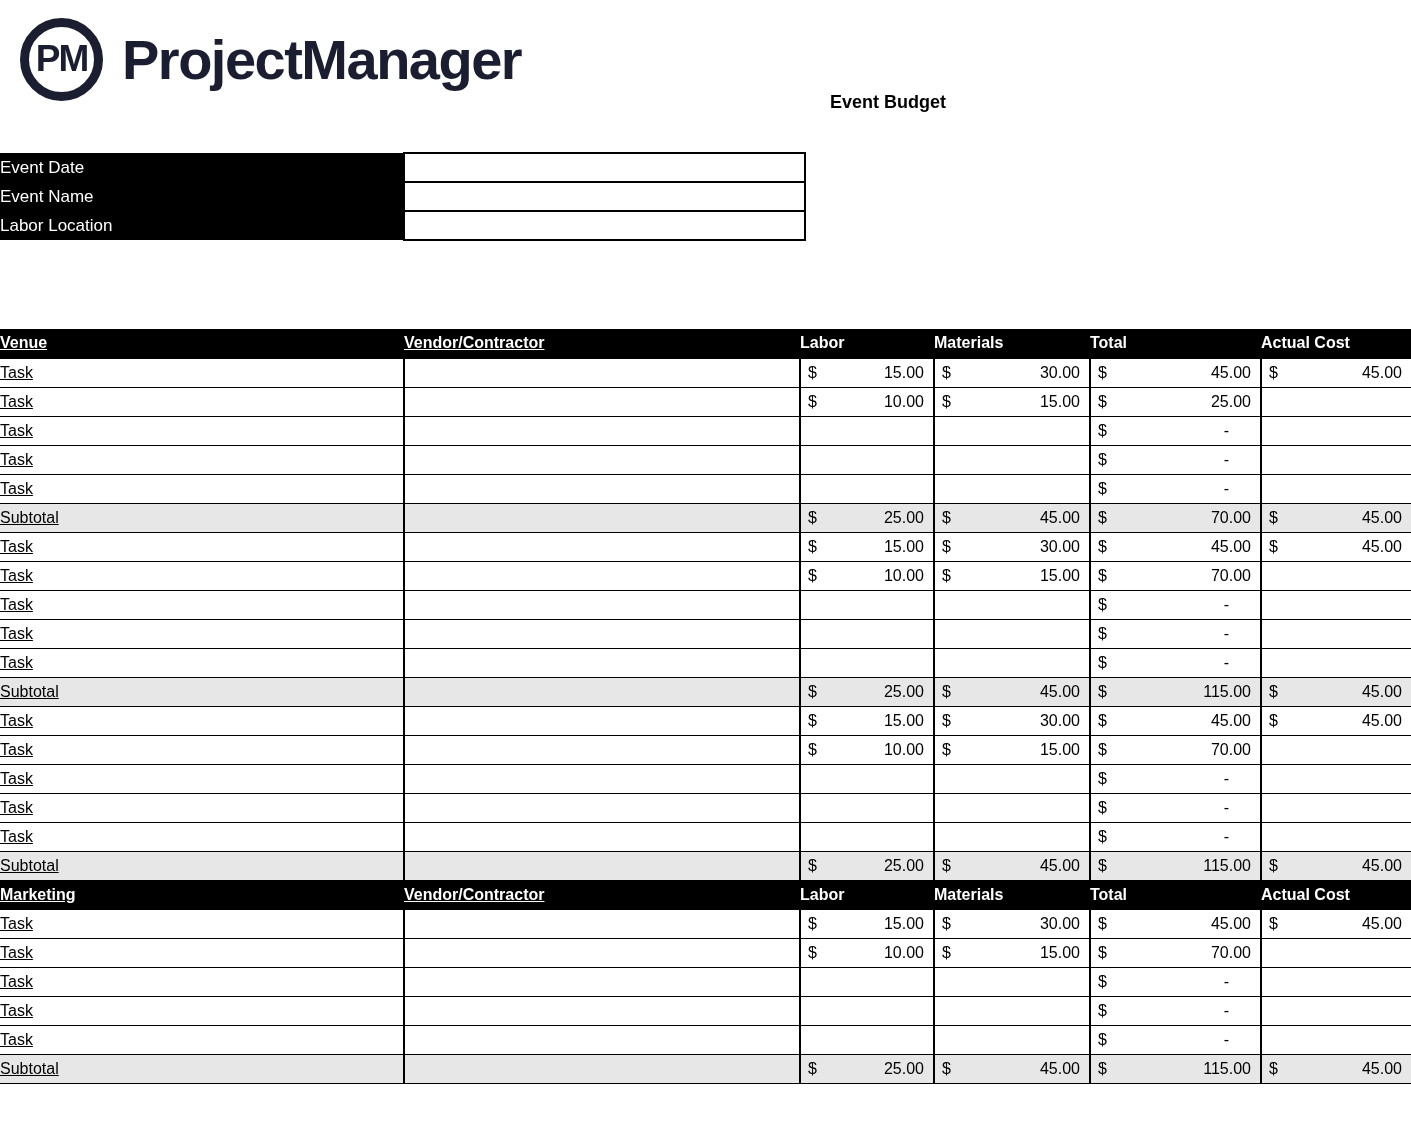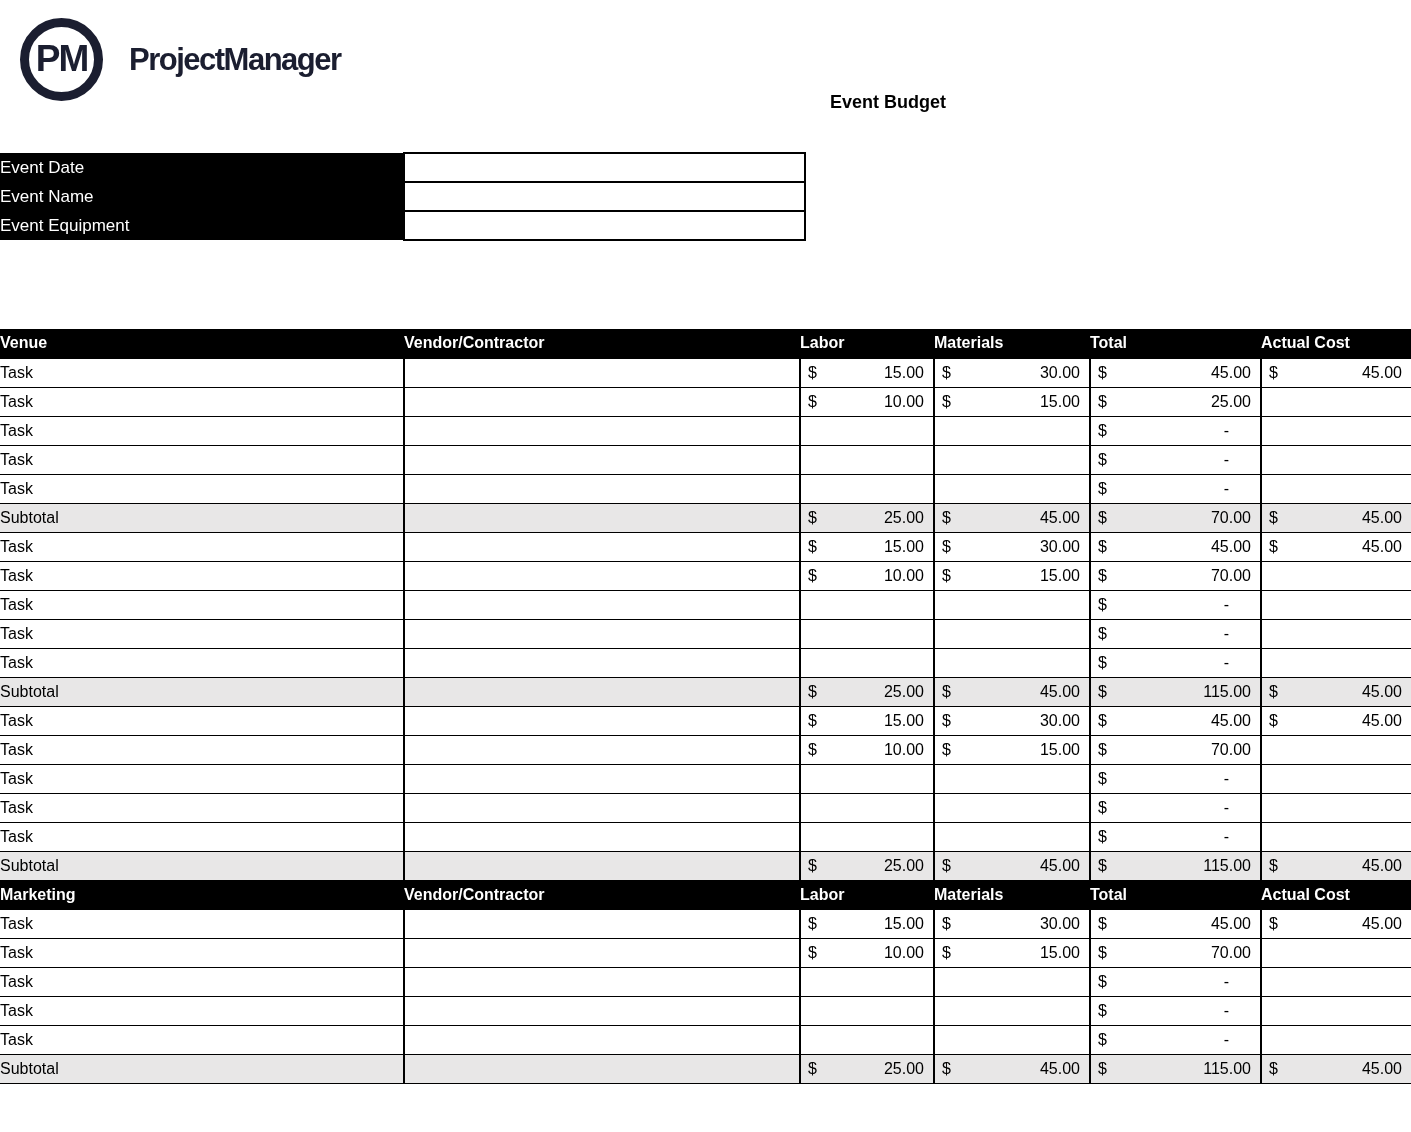--- a/index.html
+++ b/index.html
@@ -10,30 +10,30 @@
     --border-color:#000000;
   }
   *{box-sizing:border-box;}
   html,body{margin:0;padding:0;}
   body{
     width:1411px;height:1132px;overflow:hidden;position:relative;
     background:#ffffff;color:#000;
     font-family:"Liberation Sans", sans-serif;
   }
   
-  .logo-row{position:absolute;top:18px;left:20px;display:flex;align-items:center;gap:26px;}
+  .logo-row{position:absolute;top:18px;left:20px;display:flex;align-items:center;gap:19px;}
   .logo-circle{
     width:83px;height:83px;border-radius:50%;
     border:9px solid var(--logo-color);
     display:flex;align-items:center;justify-content:center;
     color:var(--logo-color);font-weight:bold;font-size:37px;letter-spacing:-2px;
     padding-bottom:2px;
   }
   .wordmark{
-    font-size:31px;font-weight:bold;color:var(--logo-color);
+    font-size:56px;font-weight:bold;color:var(--logo-color);
     letter-spacing:-1.5px;white-space:nowrap;
   }
   
   .page-title{
     position:absolute;top:92px;left:888px;transform:translateX(-50%);
     font-size:18px;font-weight:bold;white-space:nowrap;
   }
   
   table{border-collapse:collapse;table-layout:fixed;}
   .event-info{position:absolute;top:152px;left:0;}
@@ -52,21 +52,21 @@
     border-left:2px solid var(--border-color);
     background:#fff;
   }
   .budget tr.body-row td:first-child{border-left:none;margin-left:32px;}
   .budget tr.body-row td:last-child{border-right:none;}
   .budget tr.sub-row td{background:var(--subtotal-bg);}
   .budget tr.hdr-row td{
     background:var(--header-bg);color:var(--header-text);
     font-weight:bold;border:none;
   }
-  .cat-cell{padding-left:4px;}
+  .cat-cell{padding-left:4px;text-decoration:underline;}
   .hdr-money{padding-left:7px;margin-left:16px;}
   .money-flex{
     display:flex;justify-content:space-between;align-items:center;
     height:100%;padding:0 9px 0 7px;
   }
   .money-flex .val.dash{margin-right:22px;}
 </style>
 </head>
 <body>
 
@@ -83,21 +83,21 @@
   <tbody id="event-info-body">
       <tr>
         <td class="ei-label">Event Date</td>
         <td class="ei-value"></td>
       </tr>
       <tr>
         <td class="ei-label">Event Name</td>
         <td class="ei-value"></td>
       </tr>
       <tr>
-        <td class="ei-label">Event Equipment</td>
+        <td class="ei-label">Labor Location</td>
         <td class="ei-value"></td>
       </tr>
     </tbody>
 </table>
 
 <table class="budget">
   <colgroup>
     <col style="width:404px">
       <col style="width:396px">
       <col style="width:134px">

